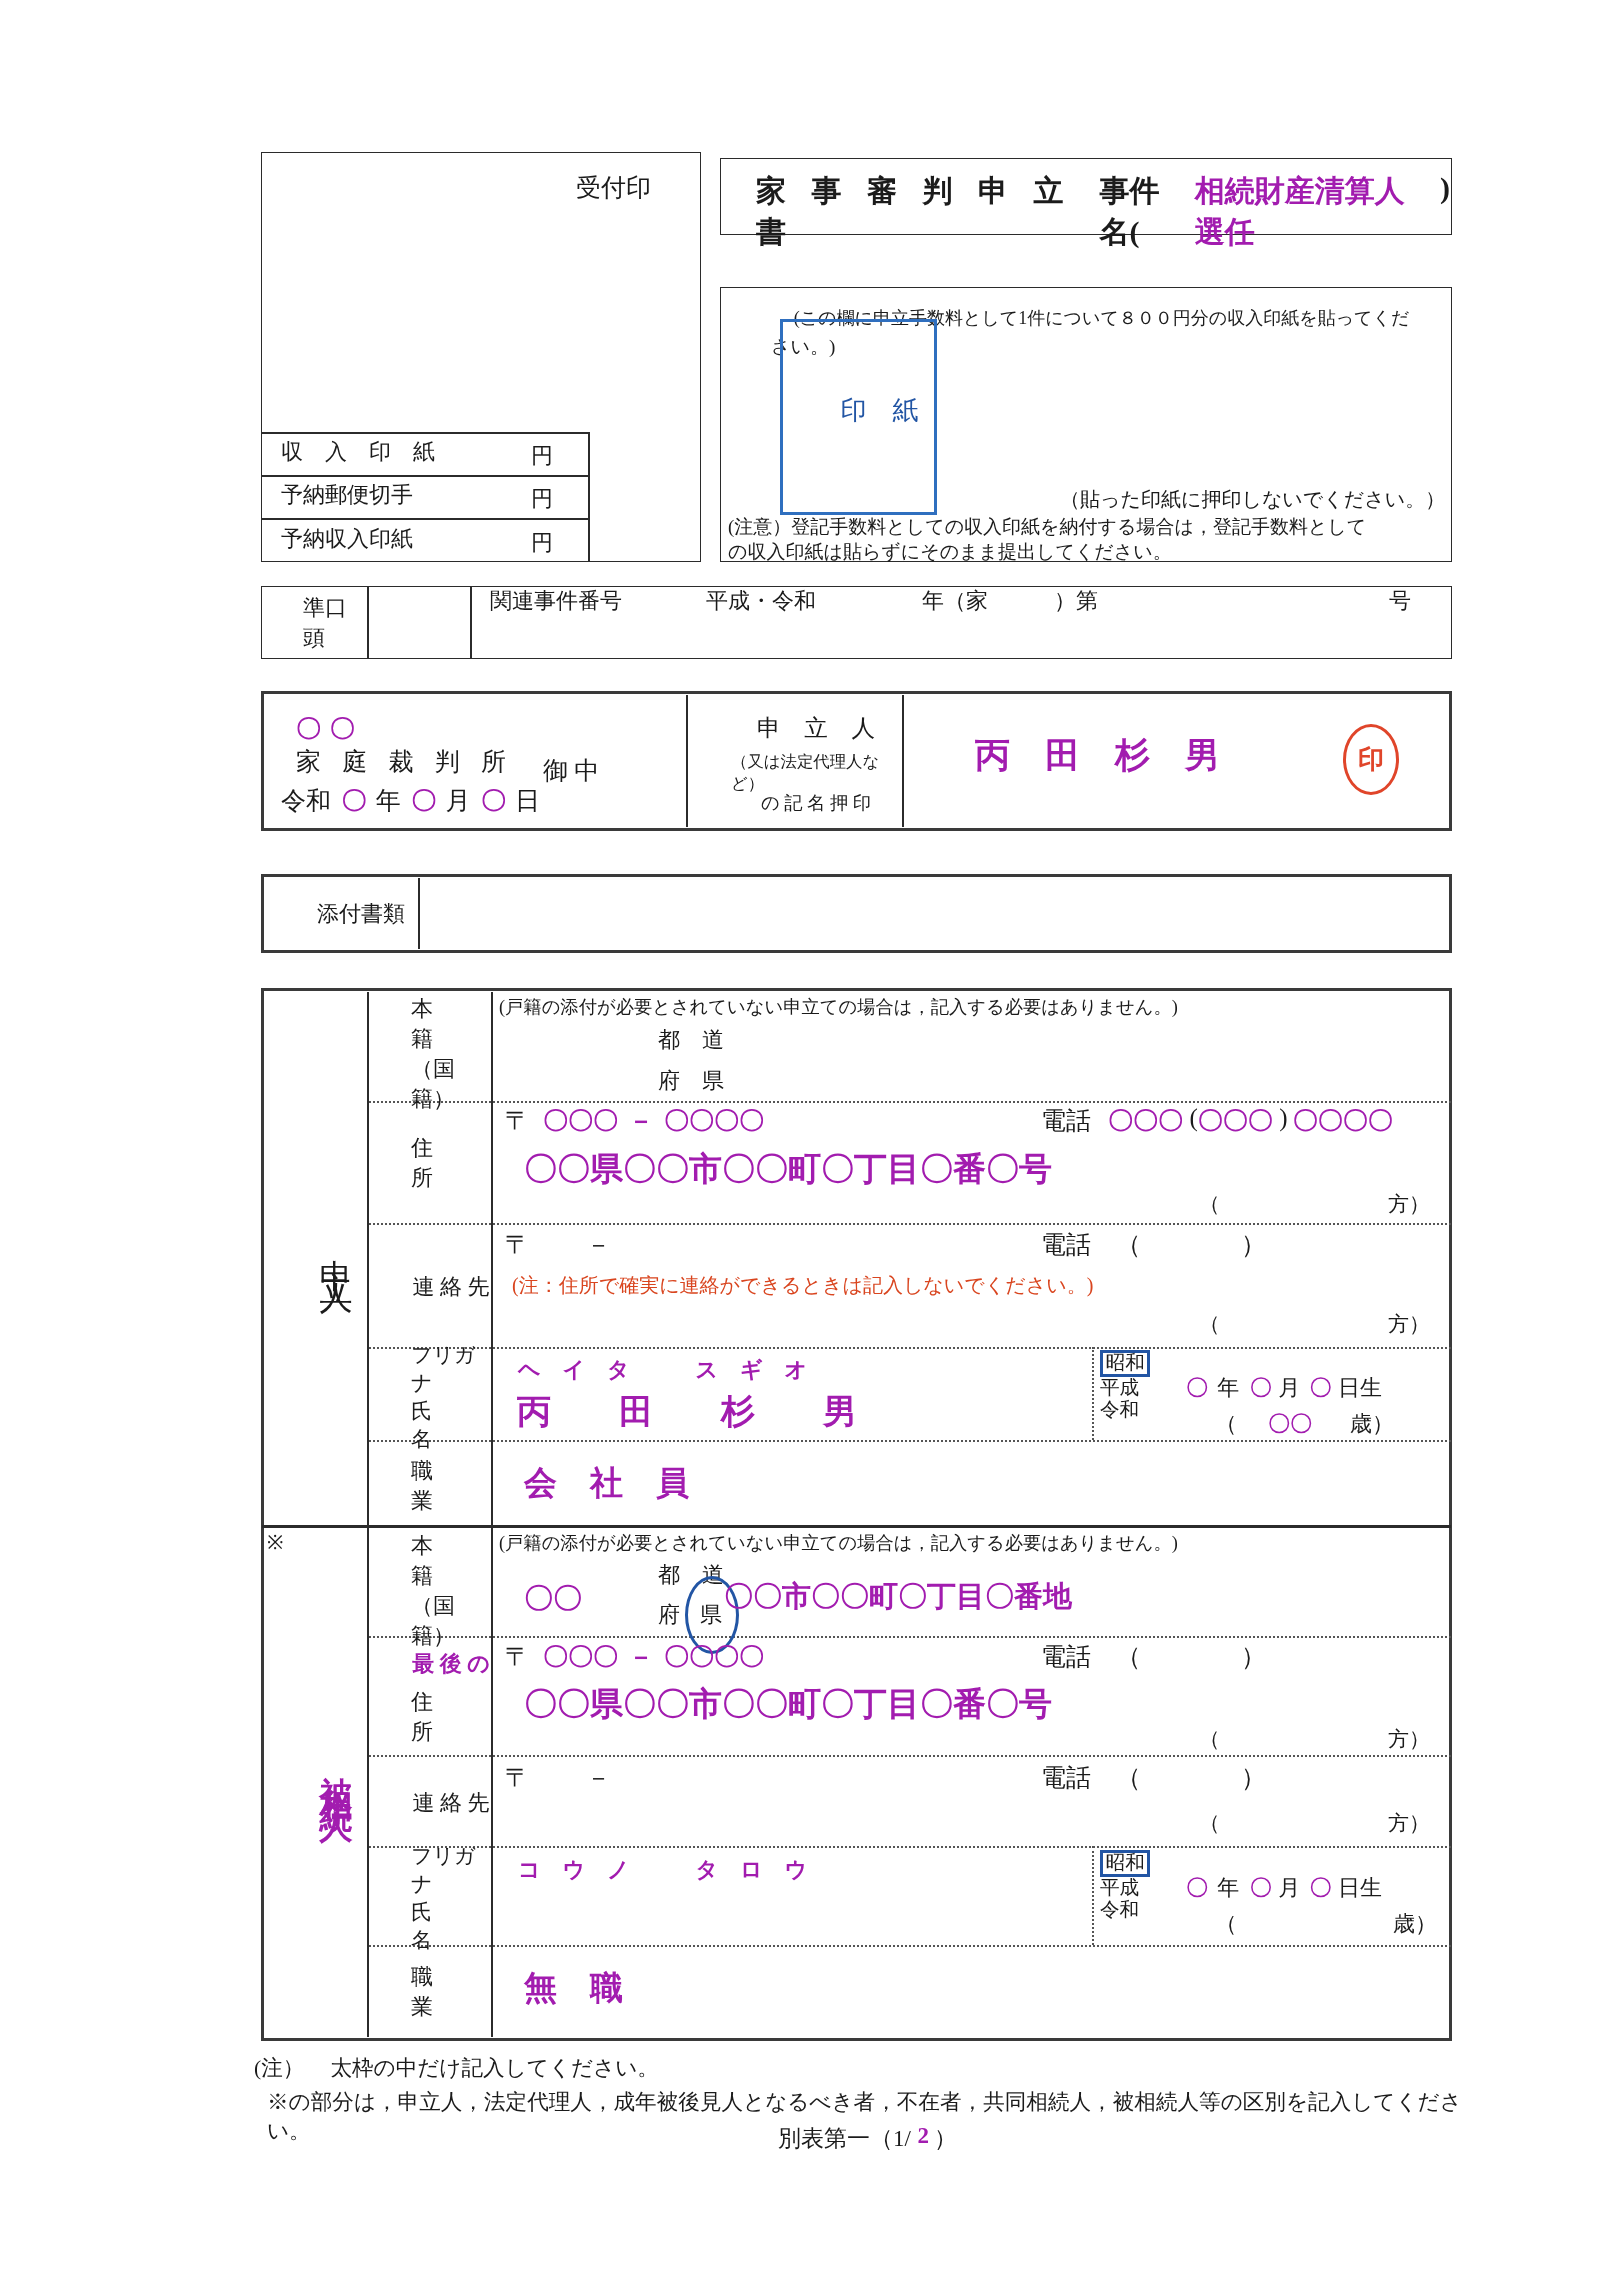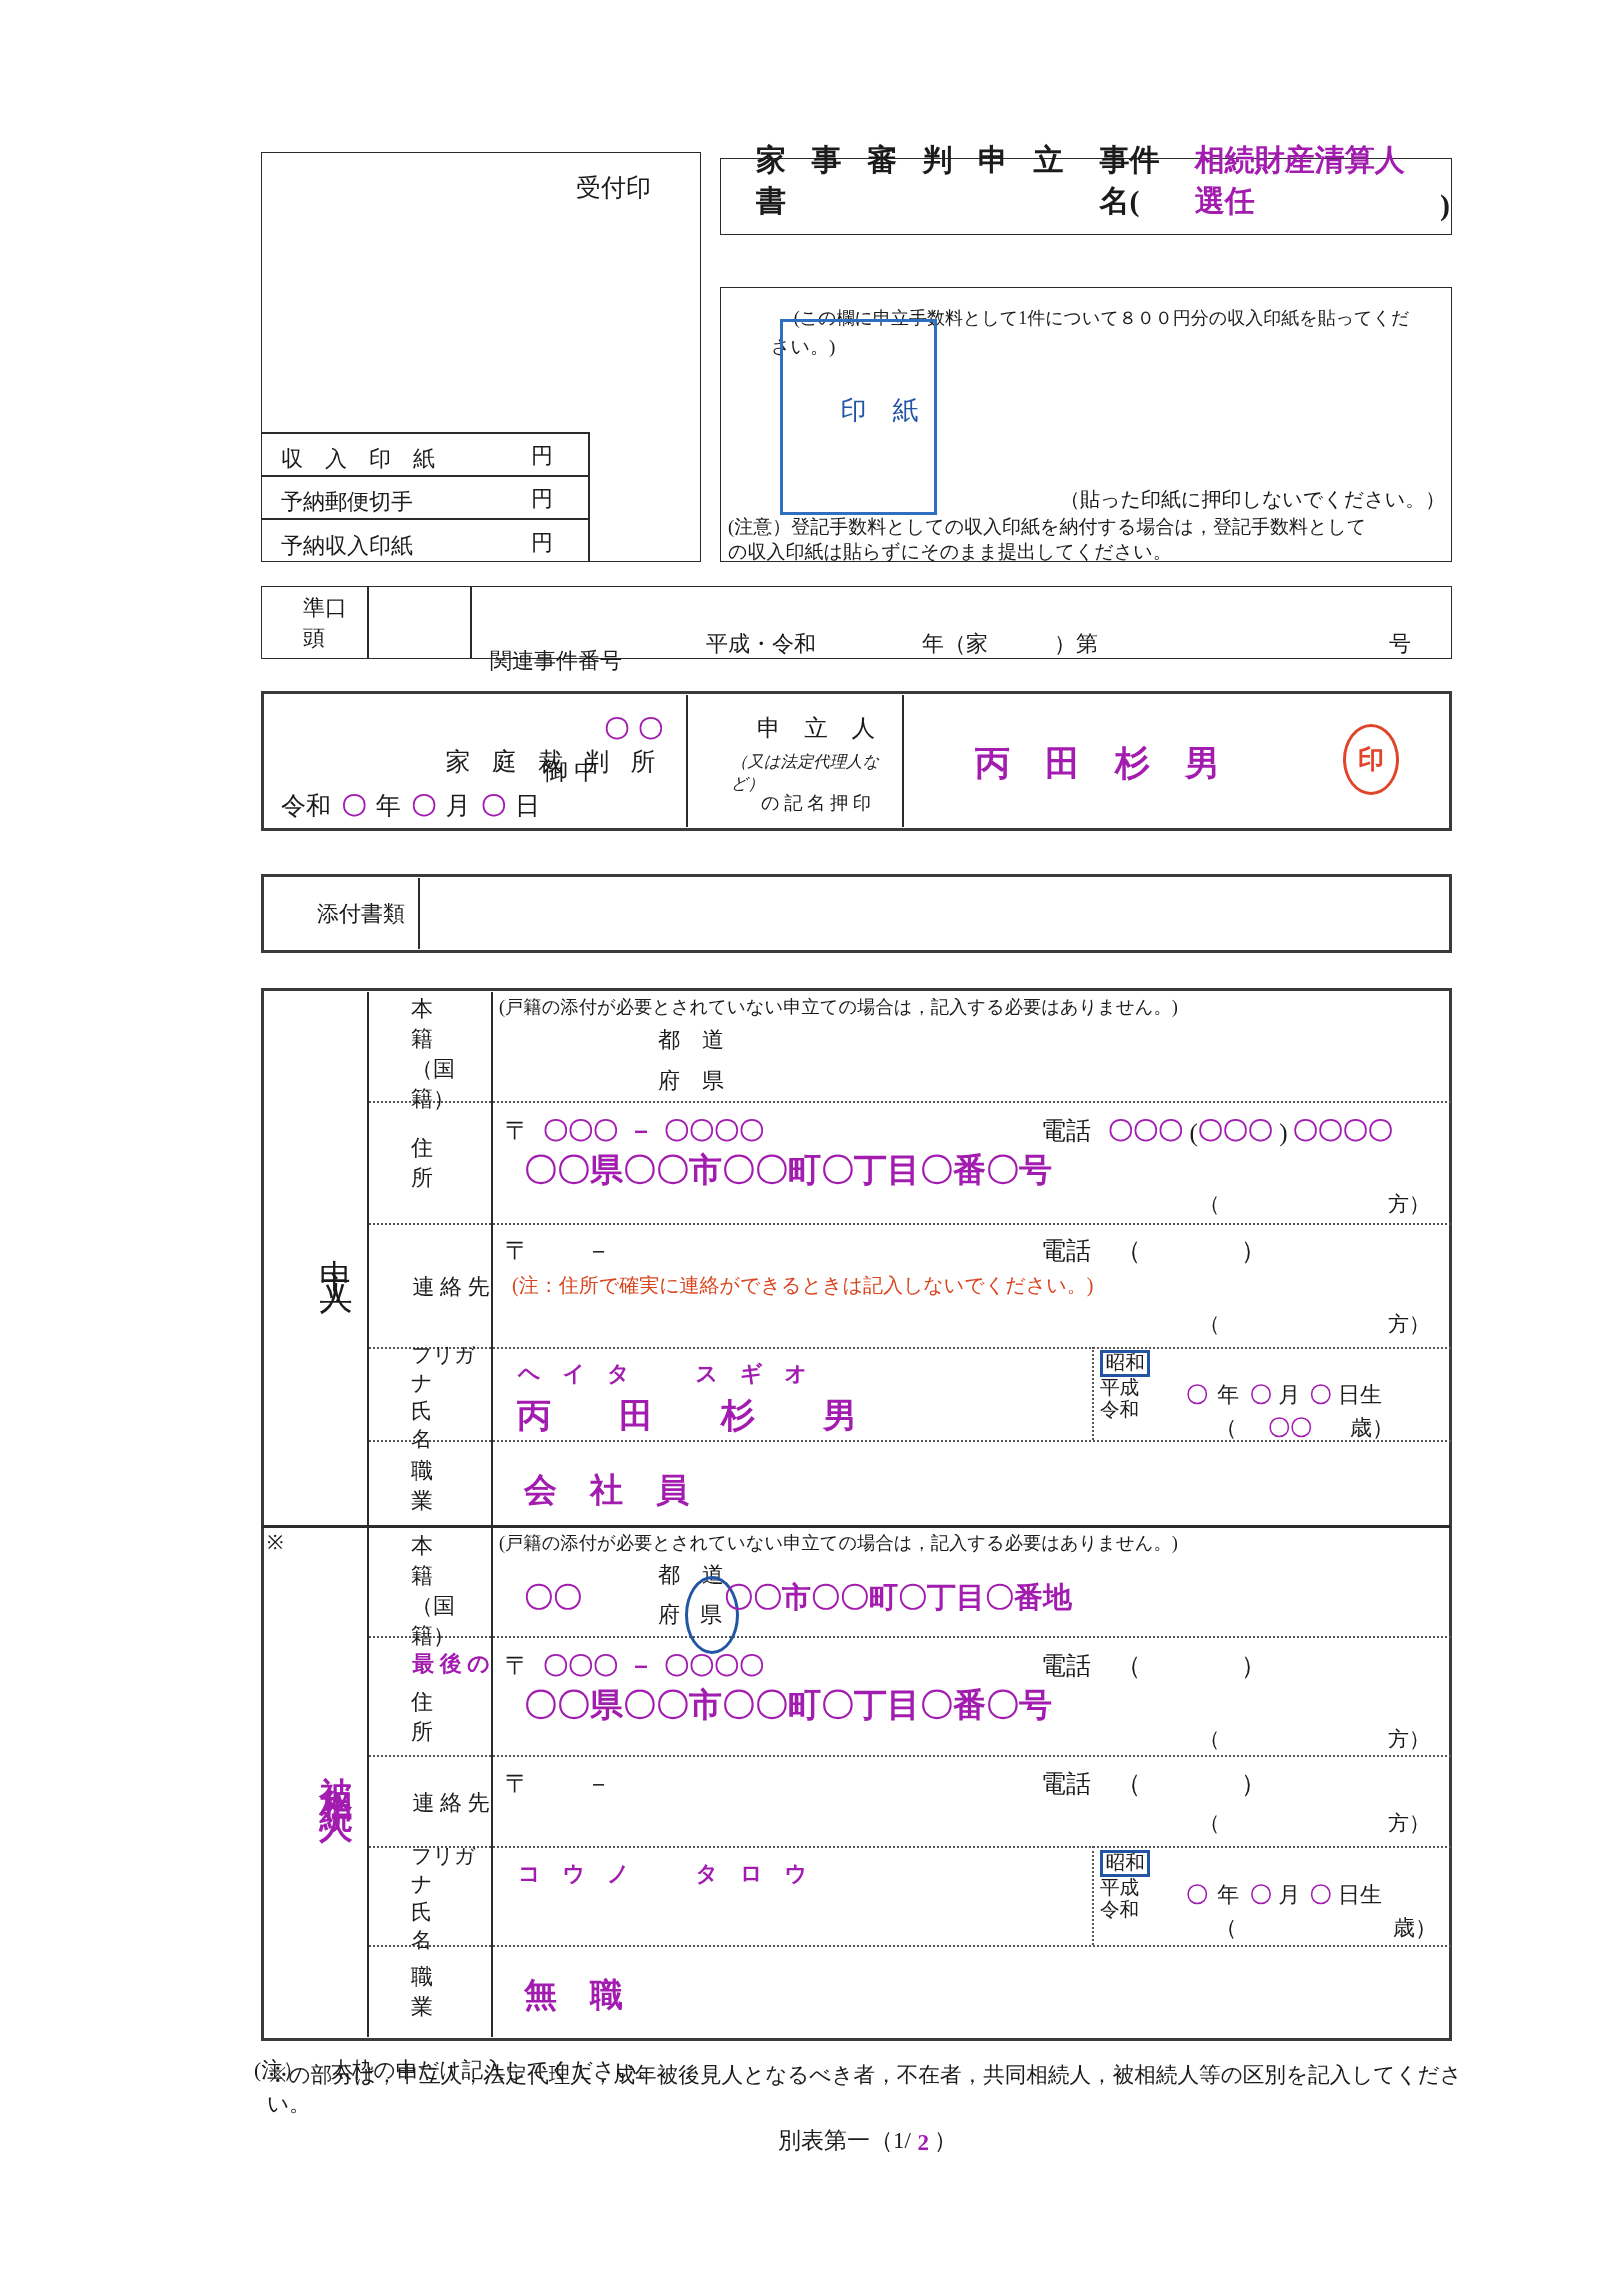--- a/index.html
+++ b/index.html
@@ -10,21 +10,21 @@
     -webkit-font-smoothing:antialiased;
   }
   .page{position:absolute;inset:0;}
 
   
   .abs{position:absolute;box-sizing:border-box;}
   .blue{color:#a21caf;font-weight:bold;}
   .blue-n{color:#2255a4;}
   .red{color:#d9451f;}
   .ctr{display:flex;align-items:center;justify-content:center;padding-left:42px;}
-  .lft{display:flex;align-items:flex-end;}
+  .lft{display:flex;align-items:flex-start;}
   .sp1{letter-spacing:.3em;}
   .thin{border:1.3px solid #2b2b2b;}
   .thick{border:3.9px solid #3a3a3a;}
   .dot-t{border-top:2px dotted #555;}
   .vline{background:#2b2b2b;}
   .hline{background:#2b2b2b;}
 
   
   .vert{
     writing-mode:vertical-rl;text-orientation:upright;
@@ -127,21 +127,21 @@
     <span class="blue oh">〇</span>
     <span style="display:inline-block;width:9.2px;"></span>
     <span>月</span>
     <span style="display:inline-block;width:10.5px;"></span>
     <span class="blue oh">〇</span>
     <span style="display:inline-block;width:9.2px;"></span>
     <span>日</span>
   </div>
 
   <div class="abs ctr" style="left:689px;top:708px;width:212px;height:39px;font-size:23.6px;">申　立　人</div>
-  <div class="abs ctr" style="left:689px;top:758px;width:212px;height:29px;font-size:16.4px;font-style:italic;">（又は法定代理人など）</div>
+  <div class="abs ctr" style="left:689px;top:758px;width:212px;height:29px;font-size:16.4px;">（又は法定代理人など）</div>
   <div class="abs ctr" style="left:689px;top:787px;width:212px;height:31px;font-size:18.3px;">の 記 名 押 印</div>
 
   <div class="abs lft blue" style="left:975px;top:732px;width:367px;height:55px;font-size:35px;">丙　田　杉　男</div>
   <div class="abs seal" style="left:1343px;top:724px;">
     <span>印</span>
   </div>
 
   <div class="abs thick" style="left:261px;top:874px;width:1191px;height:79px;"></div>
   <div class="abs vline" style="left:418px;top:878px;width:2px;height:71px;"></div>
   <div class="abs ctr" style="left:262px;top:874px;width:156px;height:79px;font-size:22px;">添付書類</div>

